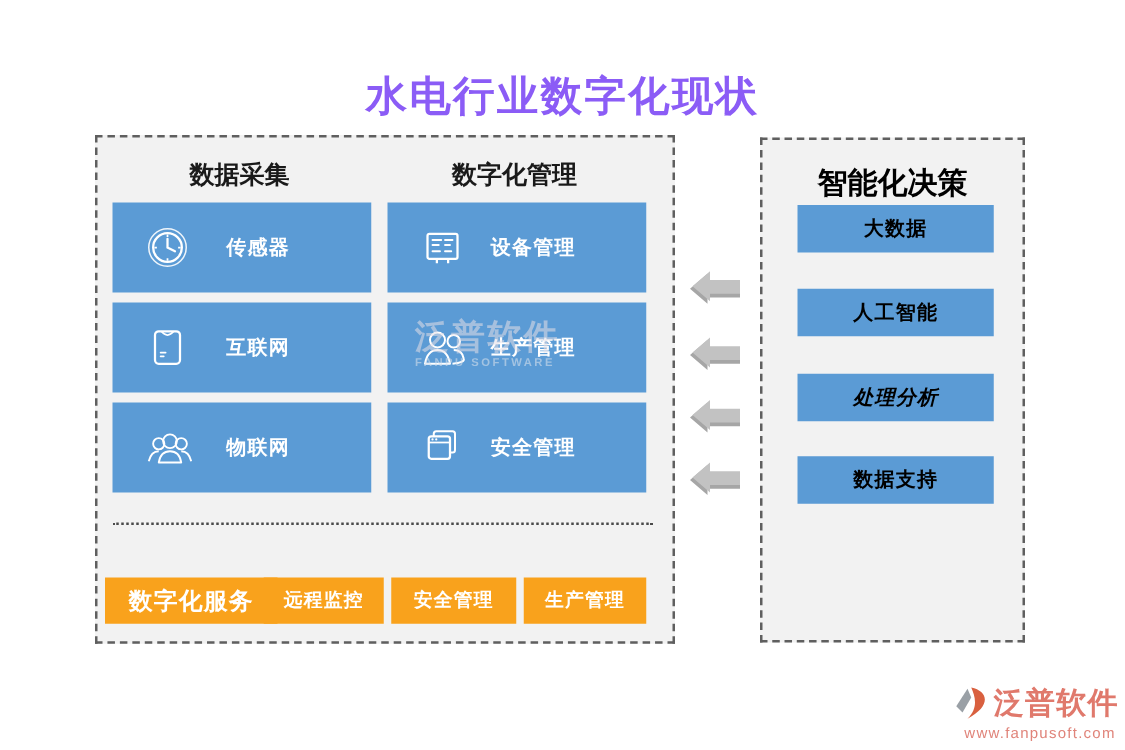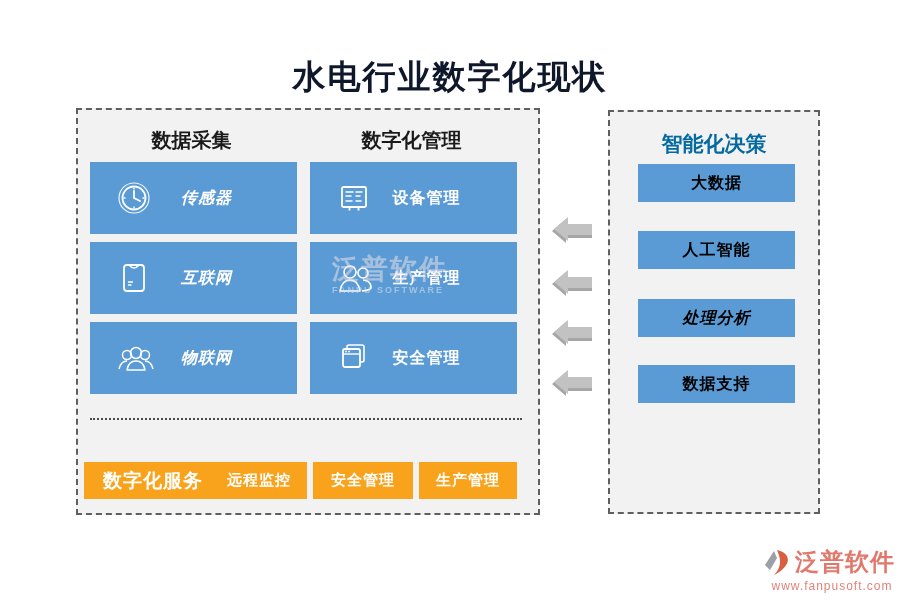--- a/index.html
+++ b/index.html
@@ -3,21 +3,21 @@
 <meta charset="utf-8">
 <style>
   html,body { margin:0; padding:0; background:#ffffff; }
   .stage {
     position:relative; width:900px; height:600px; background:#ffffff;
     font-family:"Liberation Sans","DejaVu Sans",sans-serif; overflow:hidden;
   }
   .title {
     position:absolute; top:55px; left:0; width:100%; text-align:center;
     font-family:"Liberation Serif","DejaVu Serif",serif;
-    font-weight:bold; font-size:33px; color:#0f172a; letter-spacing:2px;
+    font-weight:bold; font-size:33px; color:#8b5cf6; letter-spacing:2px;
   }
   .panel {
     position:absolute; background:#f2f2f2; border:2px dashed #5f5f5f;
     box-sizing:border-box;
   }
   .left-panel  { left:76px;  top:108px; width:464px; height:407px; }
   .right-panel { left:608px; top:110px; width:212px; height:404px; }
 
   .col-header {
     position:absolute; top:16px; height:28px; line-height:28px; text-align:center;
@@ -30,21 +30,21 @@
   .big-btn {
     position:absolute; width:207px; height:72px; background:#5B9BD5;
     color:#fff; cursor:pointer;
   }
   .big-btn .icon { position:absolute; left:26px; top:50%; transform:translateY(-50%); }
   .big-btn .label {
     position:absolute; left:0; top:0; width:100%; height:100%;
     display:flex; align-items:center; justify-content:center;
     font-size:16px; font-weight:bold; letter-spacing:1px; padding-left:26px; box-sizing:border-box;
   }
-  .c1 { left:12px;font-style:italic; }  .c2 { left:232px; }
+  .c1 { left:12px; }  .c2 { left:232px; }
   .r1 { top:52px; }   .r2 { top:132px; }  .r3 { top:212px; }
 
   .dotted-sep {
     position:absolute; left:12px; width:432px; top:308px;
     border-top:2px dotted #4a4a4a; height:0;
   }
 
   .svc-btn {
     position:absolute; top:352px; height:37px; background:#F9A21C; color:#fff;
     display:flex; align-items:center; justify-content:center;
@@ -53,21 +53,21 @@
   .svc-1 { left:6px;   width:138px; font-size:19px; }
   .svc-2 { left:133px; width:96px; }
   .svc-3 { left:235px; width:100px; }
   .svc-4 { left:341px; width:98px; }
 
   .arrow { position:absolute; left:552px; width:40px; height:30px; }
 
   .rp-header {
     position:absolute; top:18px; left:0; width:100%; text-align:center;
     font-family:"Liberation Serif","DejaVu Serif",serif;
-    font-weight:bold; font-size:21px; color:#0369a1;
+    font-weight:bold; font-size:24px; color:#000000;
   }
   .rp-btn {
     position:absolute; left:28px; width:157px; height:38px; background:#5B9BD5;
     color:#000000; display:flex; align-items:center; justify-content:center;
     font-size:16px; font-weight:bold; letter-spacing:1px; cursor:pointer;
   }
   .rp-1 { top:52px; } .rp-2 { top:119px; } .rp-3 { top:187px;font-style:italic; } .rp-4 { top:253px; }
 
   .watermark {
     position:absolute; left:332px; top:256px; z-index:5; pointer-events:none;

